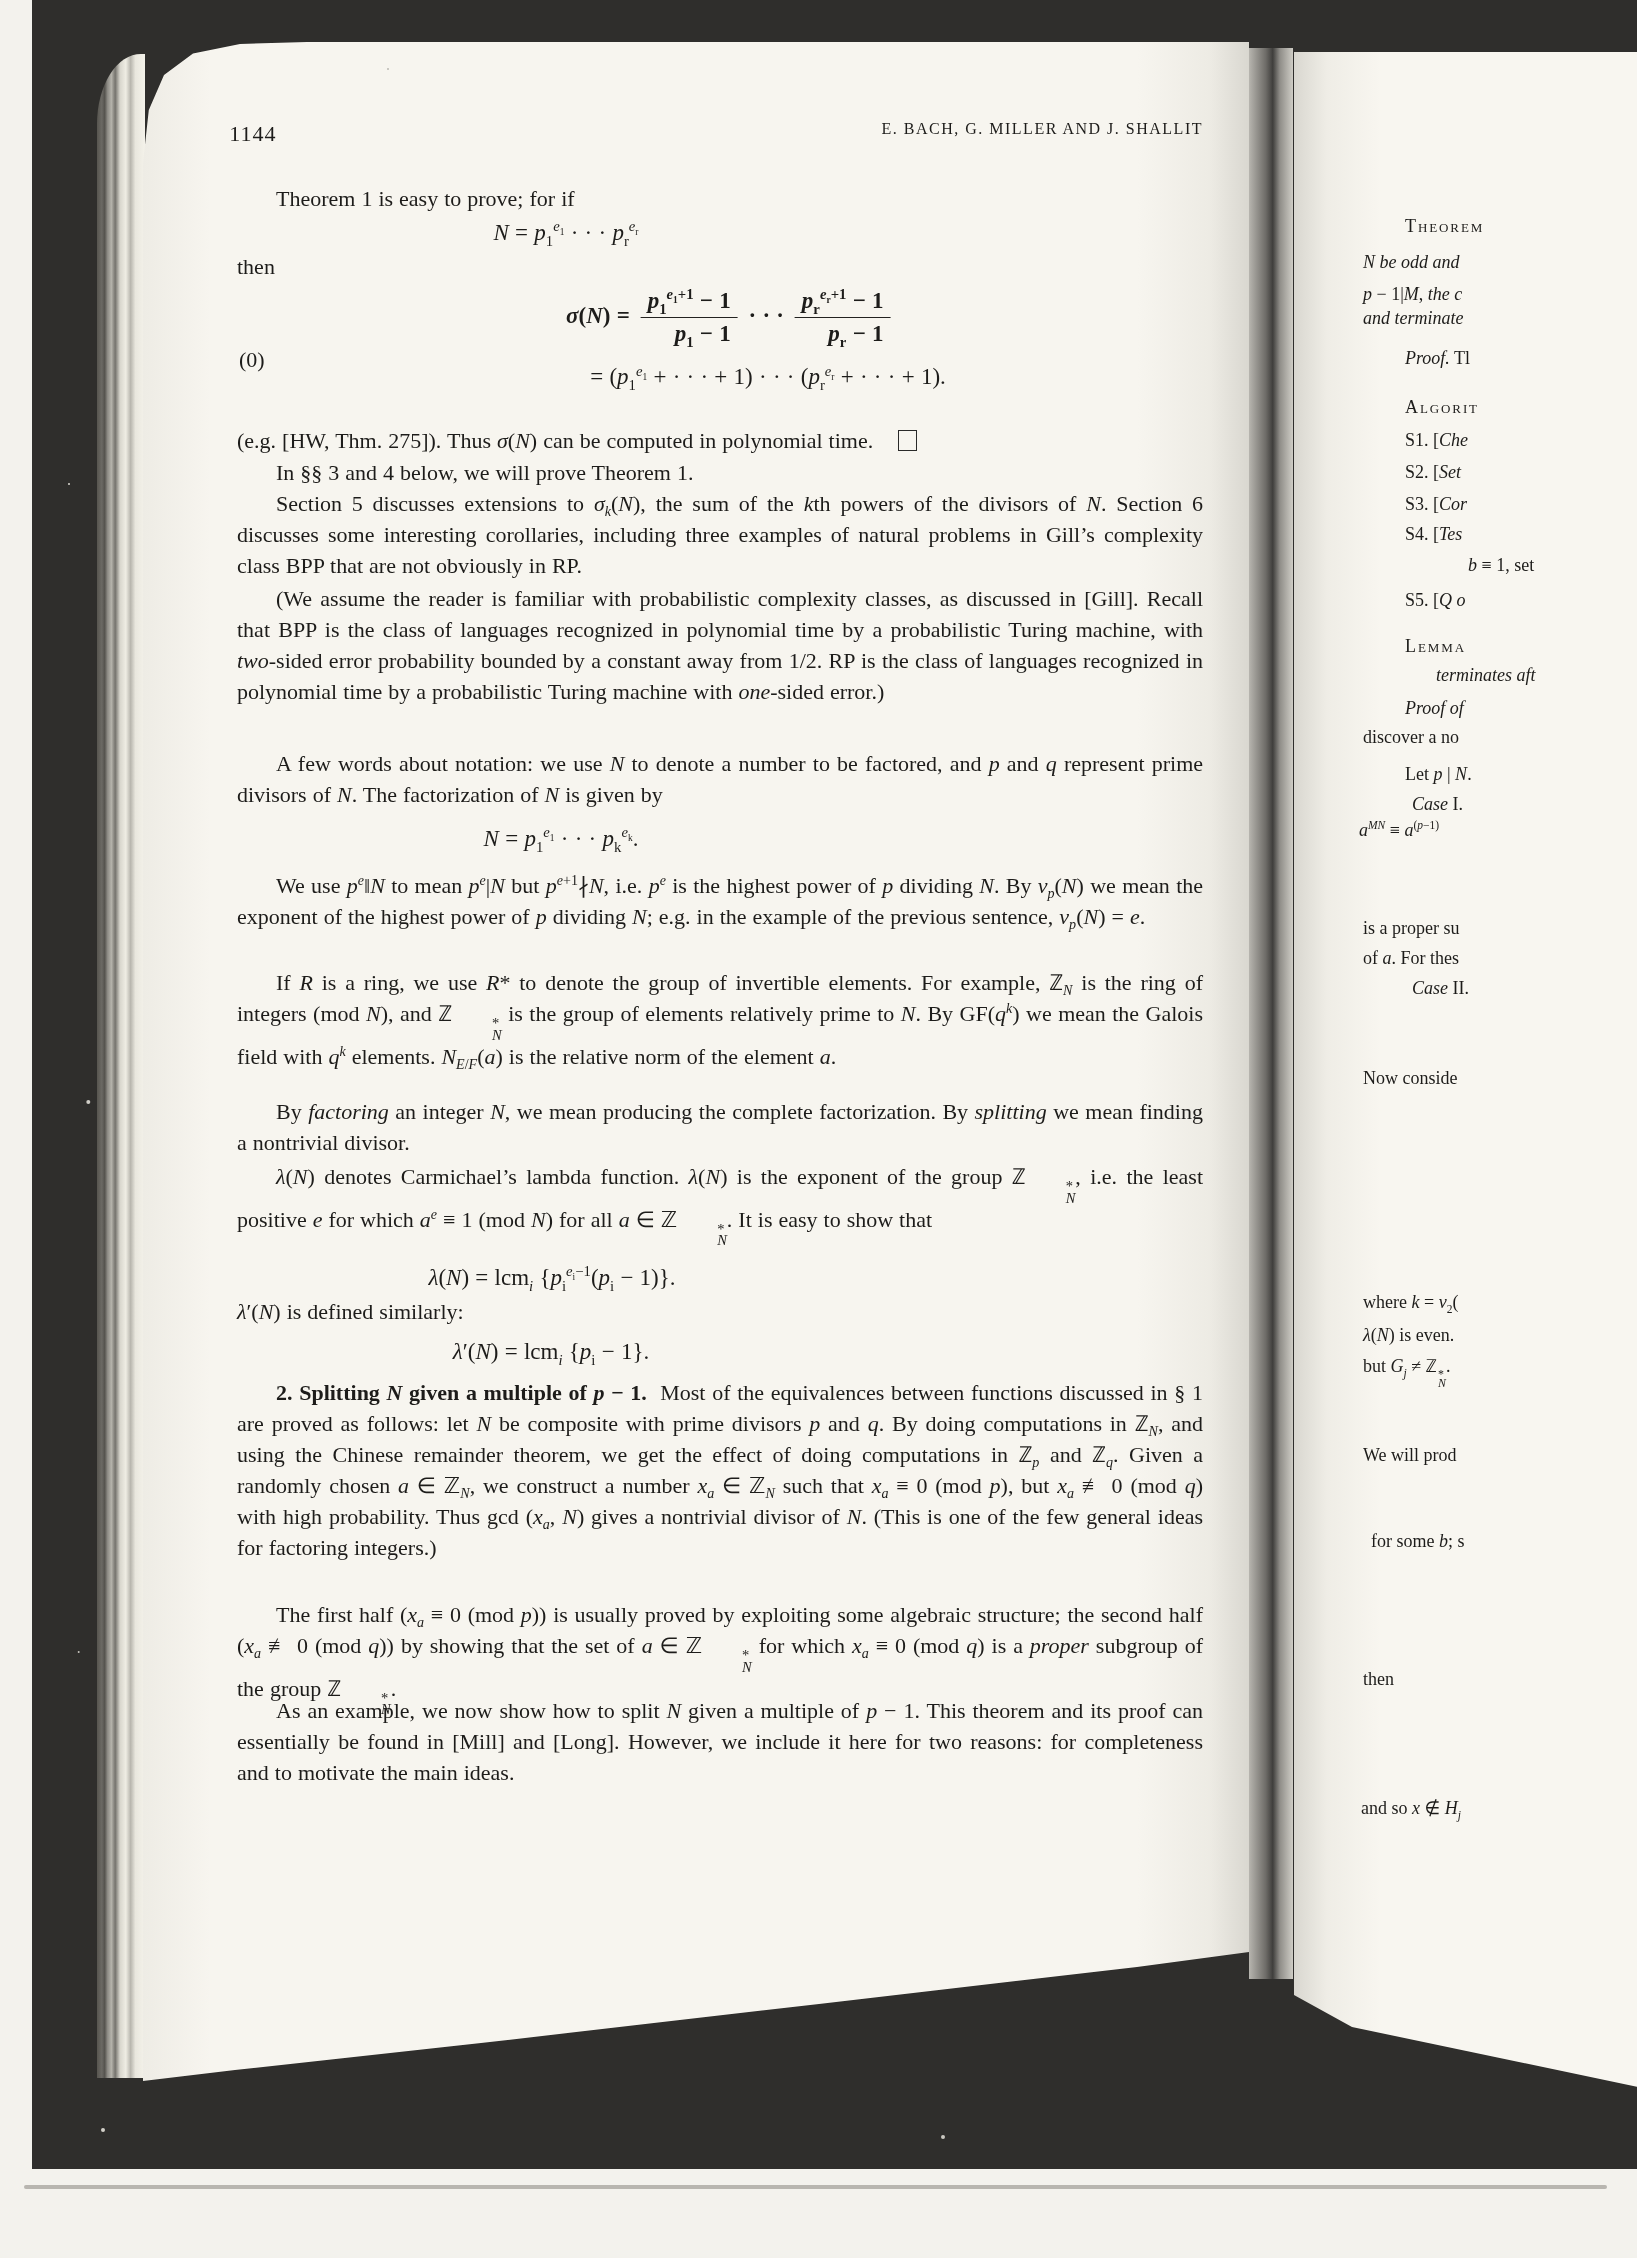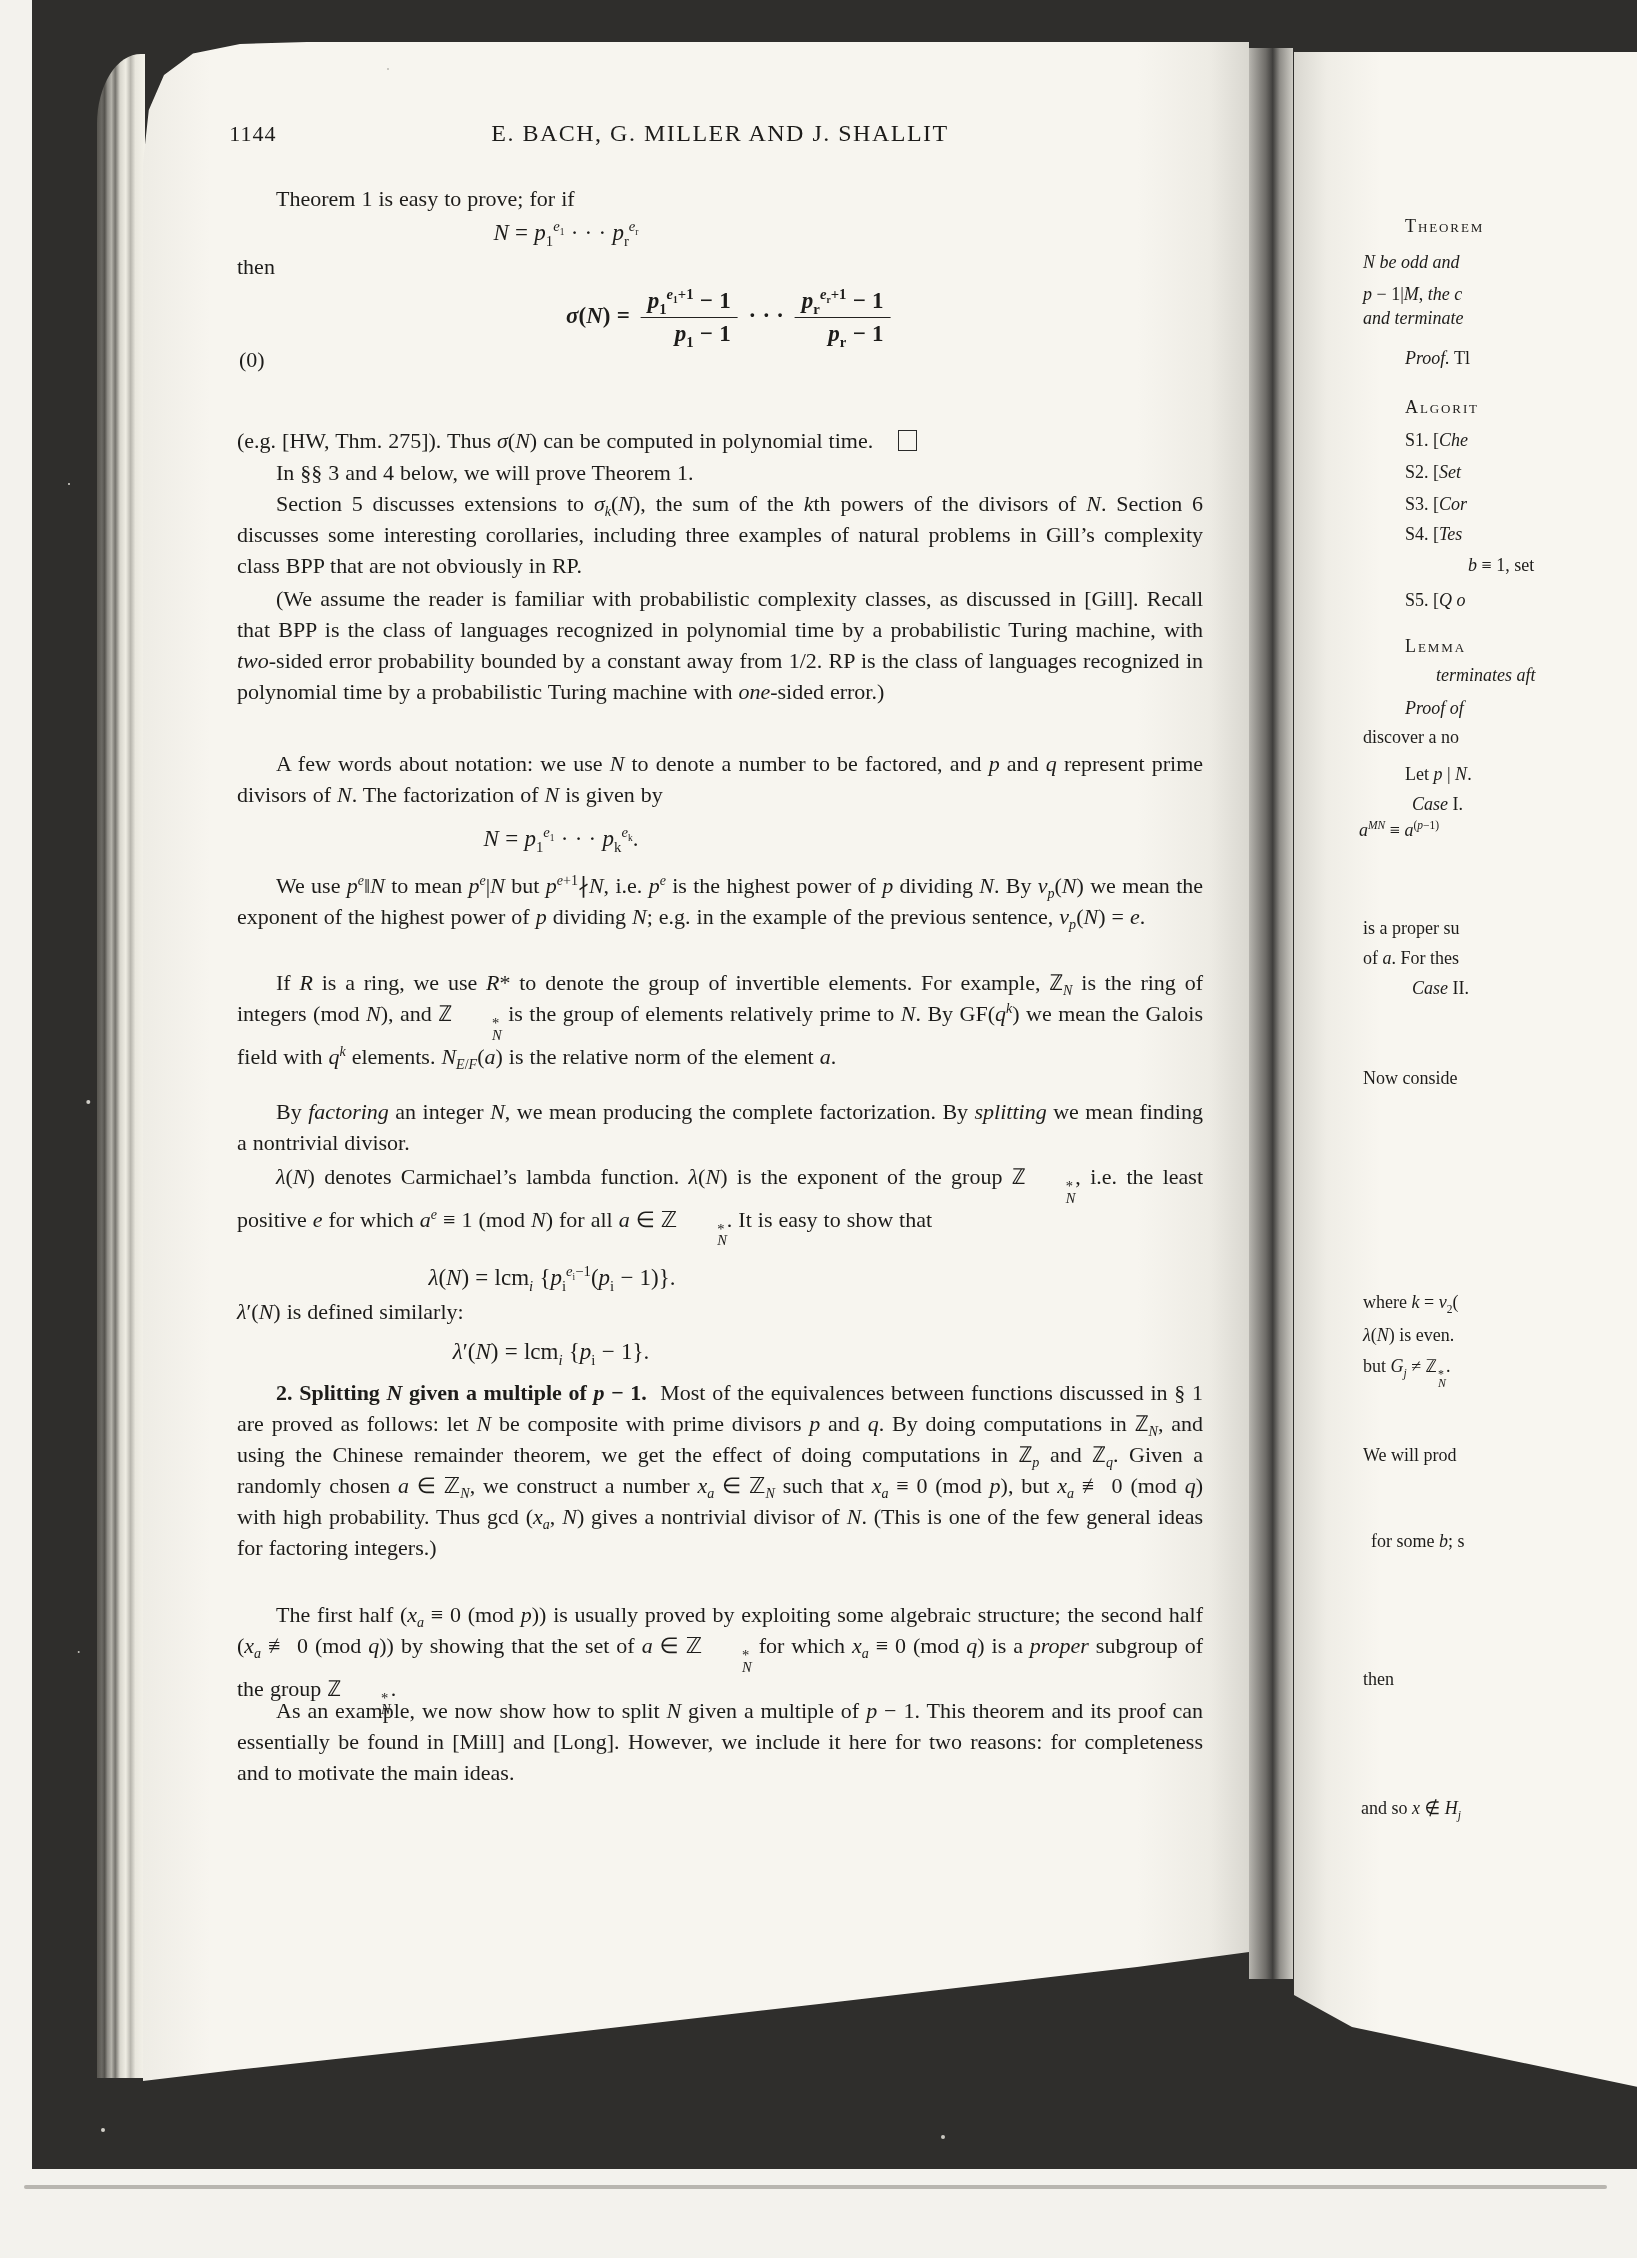--- a/index.html
+++ b/index.html
@@ -28,21 +28,21 @@
   .artifact-line{position:absolute;left:24px;top:2185px;width:1583px;height:3.9px;background:#b8b6b0;border-radius:1.9px;}
   .specks{position:absolute;left:68px;top:483px;width:1.9px;height:1.9px;background:#d9d7d0;border-radius:50%;
     box-shadow:19.3px 618px 0 1px #cfcdc6, 9.7px 1168px 0 0 #c5c3bc, 34px 1646px 0 1px #d2d0c9, 319px -415px 0 0 #bcbab4, 874px 1653px 0 1px #c9c7c0;}
 
   
   .content{position:absolute;left:237px;top:0;width:966px;}
   .blk{position:absolute;left:0;width:966px;font-size:22px;line-height:31px;text-align:justify;word-spacing:0.5px;hyphens:auto;}
   .ind{text-indent:39px;}
   .hdr{position:absolute;top:120px;left:0;width:966px;}
   .pageno{position:absolute;left:-7.7px;top:1px;font-size:22px;letter-spacing:1px;}
-  .rhead{display:block;text-align:center;font-size:24px;letter-spacing:1.5px;}
+  .rhead{display:block;text-align:right;font-size:16px;letter-spacing:1.5px;}
 
   .eq{text-align:center;font-size:23px;line-height:29px;}
   .off1{transform:translateX(-154px);} .off2{transform:translateX(-159px);}
   .off3{transform:translateX(-168px);} .off4{transform:translateX(-169px);}
 
   .eq0{height:126px;}
   .eqlabel{position:absolute;left:1.9px;top:56px;font-size:22px;}
   .eq0l1{text-align:center;font-size:23px;transform:translateX(10.6px);font-weight:bold;}
   .eq0l2{text-align:center;font-size:23px;margin-top:13.5px;transform:translateX(48px);}
 
@@ -77,20 +77,21 @@
     <span class="rhead">E. BACH, G. MILLER AND J. SHALLIT</span>
   </div>
 
   <div class="blk ind" style="top:183px">Theorem 1 is easy to prove; for if</div>
   <div class="blk eq off1" style="top:218px"><i>N</i> = <i>p</i><sub>1</sub><sup><i>e</i><sub>1</sub></sup> · · · <i>p</i><sub>r</sub><sup><i>e</i><sub>r</sub></sup></div>
   <div class="blk" style="top:251px">then</div>
 
   <div class="blk eq0" style="top:288px">
     <span class="eqlabel">(0)</span>
     <div class="eq0l1"><i>σ</i>(<i>N</i>) = <span class="frac"><span class="nu"><i>p</i><sub>1</sub><sup><i>e</i><sub>1</sub>+1</sup> − 1</span><span class="de"><i>p</i><sub>1</sub> − 1</span></span> · · · <span class="frac"><span class="nu"><i>p</i><sub>r</sub><sup><i>e</i><sub>r</sub>+1</sup> − 1</span><span class="de"><i>p</i><sub>r</sub> − 1</span></span></div>
+    <div class="eq0l2">= (<i>p</i><sub>1</sub><sup><i>e</i><sub>1</sub></sup> + · · · + 1) · · · (<i>p</i><sub>r</sub><sup><i>e</i><sub>r</sub></sup> + · · · + 1).</div>
   </div>
 
   <div class="blk" style="top:425px">(e.g. [HW, Thm. 275]). Thus <i>σ</i>(<i>N</i>) can be computed in polynomial time.<span class="qed"></span></div>
   <div class="blk ind" style="top:457px">In §§ 3 and 4 below, we will prove Theorem 1.</div>
   <div class="blk ind" style="top:488px">Section 5 discusses extensions to <i>σ<sub>k</sub></i>(<i>N</i>), the sum of the <i>k</i>th powers of the divisors of <i>N</i>. Section 6 discusses some interesting corollaries, including three examples of natural problems in Gill’s complexity class BPP that are not obviously in RP.</div>
   <div class="blk ind" style="top:583px">(We assume the reader is familiar with probabilistic complexity classes, as discussed in [Gill]. Recall that BPP is the class of languages recognized in polynomial time by a probabilistic Turing machine, with <i>two</i>-sided error probability bounded by a constant away from 1/2. RP is the class of languages recognized in polynomial time by a probabilistic Turing machine with <i>one</i>-sided error.)</div>
   <div class="blk ind" style="top:748px">A few words about notation: we use <i>N</i> to denote a number to be factored, and <i>p</i> and <i>q</i> represent prime divisors of <i>N</i>. The factorization of <i>N</i> is given by</div>
   <div class="blk eq off2" style="top:824px"><i>N</i> = <i>p</i><sub>1</sub><sup><i>e</i><sub>1</sub></sup> · · · <i>p</i><sub>k</sub><sup><i>e</i><sub>k</sub></sup>.</div>
   <div class="blk ind" style="top:870px">We use <i>p<sup>e</sup></i>‖<i>N</i> to mean <i>p<sup>e</sup></i>|<i>N</i> but <i>p</i><sup><i>e</i>+1</sup>∤<i>N</i>, i.e. <i>p<sup>e</sup></i> is the highest power of <i>p</i> dividing <i>N</i>. By <i>v<sub>p</sub></i>(<i>N</i>) we mean the exponent of the highest power of <i>p</i> dividing <i>N</i>; e.g. in the example of the previous sentence, <i>v<sub>p</sub></i>(<i>N</i>) = <i>e</i>.</div>
   <div class="blk ind" style="top:967px">If <i>R</i> is a ring, we use <i>R</i>* to denote the group of invertible elements. For example, ℤ<sub><i>N</i></sub> is the ring of integers (mod <i>N</i>), and ℤ<span class="zs">

